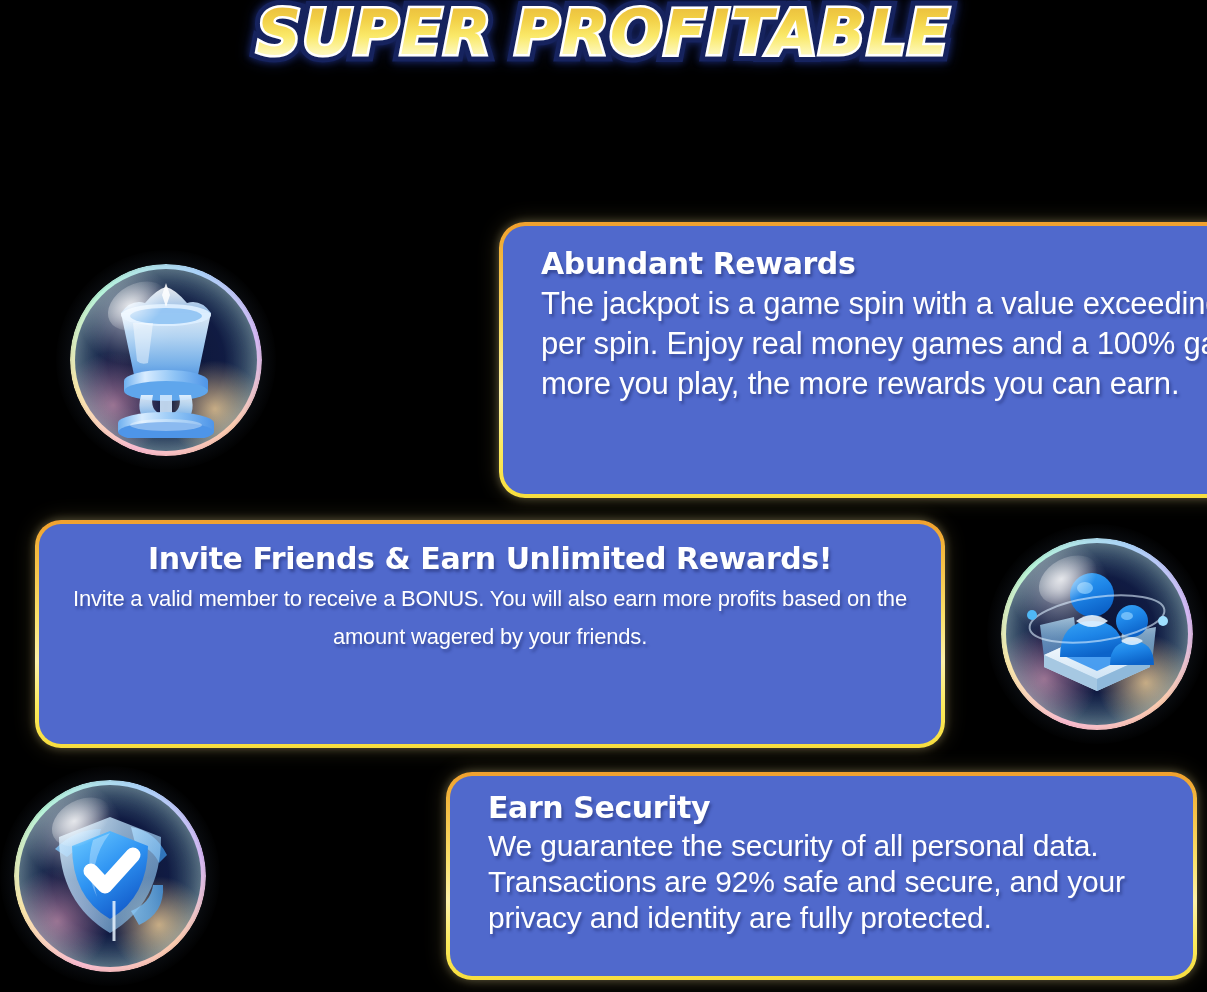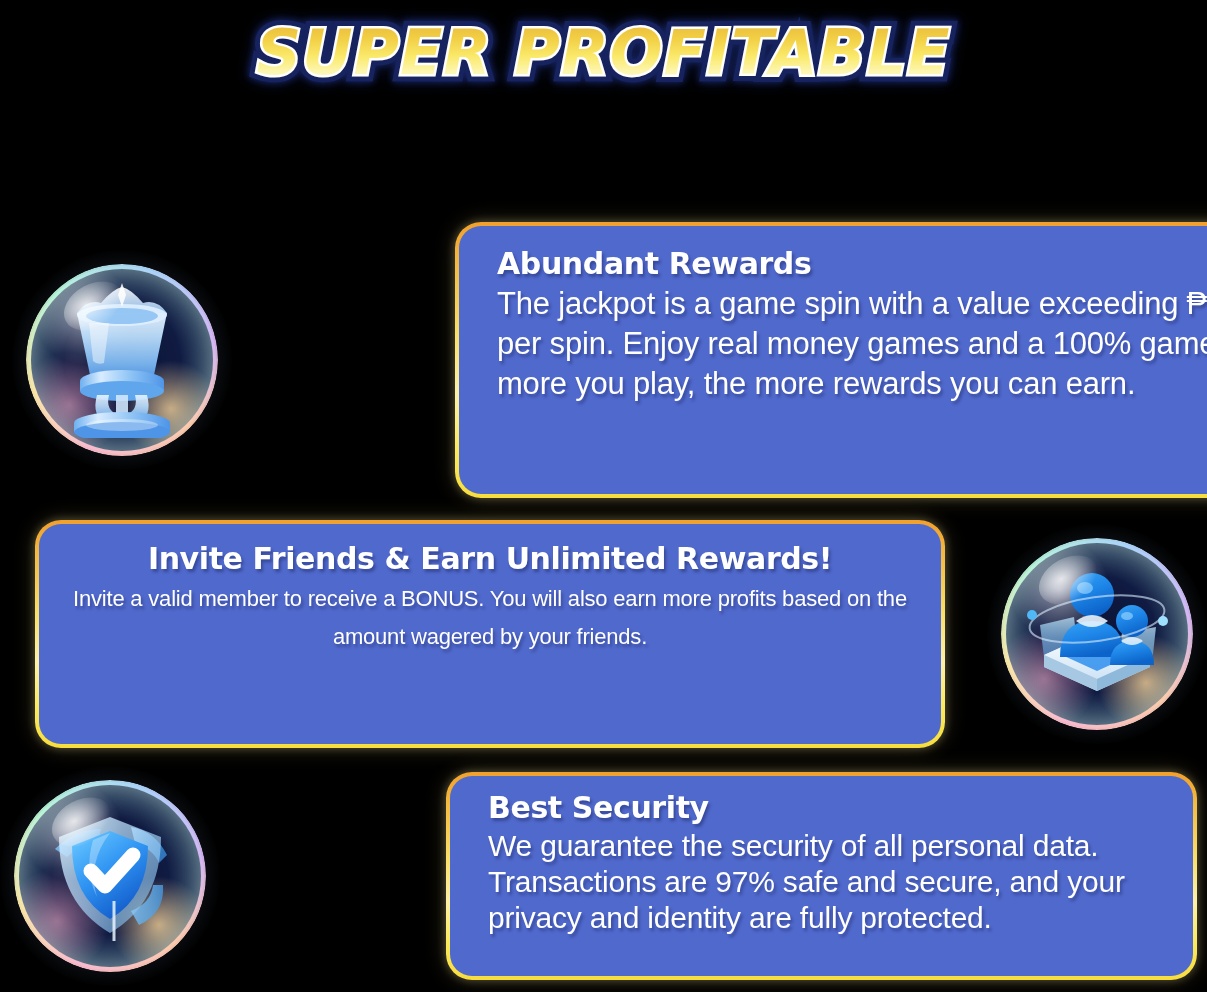--- a/index.html
+++ b/index.html
@@ -14,21 +14,21 @@
 
   body {
     font-family: "Liberation Sans", sans-serif;
     position: relative;
   }
 
   
   .title-wrap {
     position: absolute;
     left: 0;
-    top: 20px;
+    top: 0;
     width: 1207px;
     text-align: center;
     z-index: 5;
   }
 
   .title-line {
     display: block;
     font-family: "DejaVu Sans", sans-serif;
     font-weight: 700;
     font-style: italic;
@@ -90,21 +90,21 @@
 
   .title-row { position: relative; height: 66px; }
 
   
   .row {
     position: absolute;
     display: flex;
     align-items: center;
   }
 
-  #row-1 { left: 0px;   top: 222px; width: 1197px; }
+  #row-1 { left: 0px;   top: 222px; width: 1197px; padding-left: 44px; }
   #row-2 { left: 0px;   top: 520px; width: 1197px; gap: 36px; }
   #row-3 { left: 0px;   top: 772px; width: 1197px; }
 
   
   .card {
     position: relative;
     border-radius: 26px;
     padding: 4px;
     background: linear-gradient(180deg,
               #F0A02E 0%,
@@ -409,18 +409,18 @@
         <path d="M56 70 L70 85 L98 54" fill="none" stroke="#FFFFFF" stroke-width="15" stroke-linecap="round" stroke-linejoin="round"></path>
 
         <line x1="79" y1="100" x2="79" y2="140" stroke="#E8F4FF" stroke-width="3" opacity="0.85"></line>
       </svg>
     </div>
     <div class="bubble-gloss"></div>
   </div>
 
   <div class="card" id="card-3">
     <div class="card-inner">
-      <div class="card-title">Best Security</div>
-      <div class="card-body">We guarantee the security of all personal data. Transactions are 97% safe and secure, and your privacy and identity are fully protected.</div>
+      <div class="card-title">Earn Security</div>
+      <div class="card-body">We guarantee the security of all personal data. Transactions are 92% safe and secure, and your privacy and identity are fully protected.</div>
     </div>
   </div>
 
 </div>
 
 </body></html>

